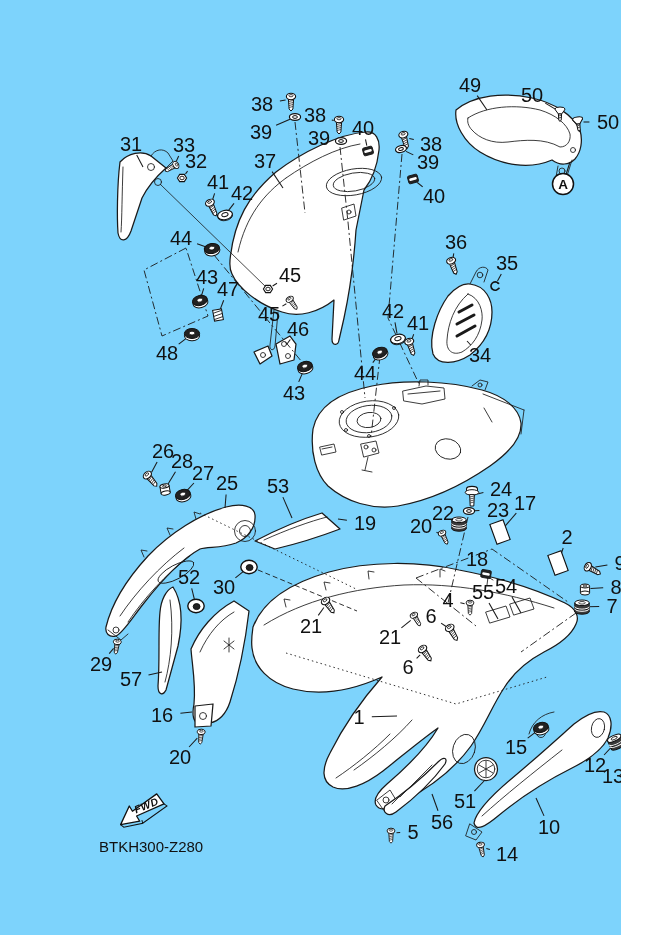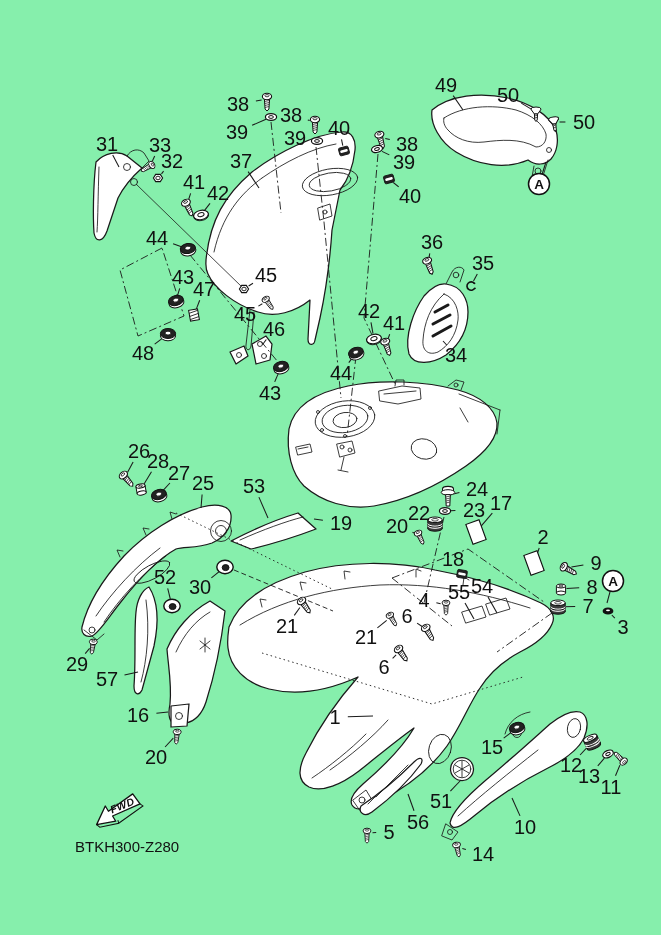--- a/index.html
+++ b/index.html
@@ -1,17 +1,17 @@
 <!DOCTYPE html>
 <html><head>
 <meta charset="utf-8">
 <style>
   html,body{margin:0;padding:0;background:#fff;}
-  .stage{position:relative;width:661px;height:935px;background:#86efac;overflow:hidden;
-         font-family:"Liberation Sans",sans-serif;}
+  .stage{position:relative;width:597px;height:935px;background:#7dd3fc;overflow:hidden;
+         font-family:"Liberation Sans",sans-serif;padding-left:24px;}
   svg{display:block;}
   .part{fill:#fff;stroke:#1a1a1a;stroke-width:1.25;stroke-linejoin:round;stroke-linecap:round;}
   .thin{fill:none;stroke:#1a1a1a;stroke-width:0.85;stroke-linecap:round;}
   .bold3{fill:none;stroke:#1a1a1a;stroke-width:3;stroke-linecap:round;}
   .cdd{fill:none;stroke:#1a1a1a;stroke-width:0.9;stroke-dasharray:8 3 2 3;}
   .cdot{fill:none;stroke:#1a1a1a;stroke-width:0.9;stroke-dasharray:1.5 3;}
   .cdash{fill:none;stroke:#1a1a1a;stroke-width:0.9;stroke-dasharray:5 3;}
   .csolid{fill:none;stroke:#1a1a1a;stroke-width:0.8;}
   .leader{stroke:#1a1a1a;stroke-width:1.05;fill:none;}
   .pnum{font:20px "Liberation Sans",sans-serif;fill:#111;text-anchor:middle;}

